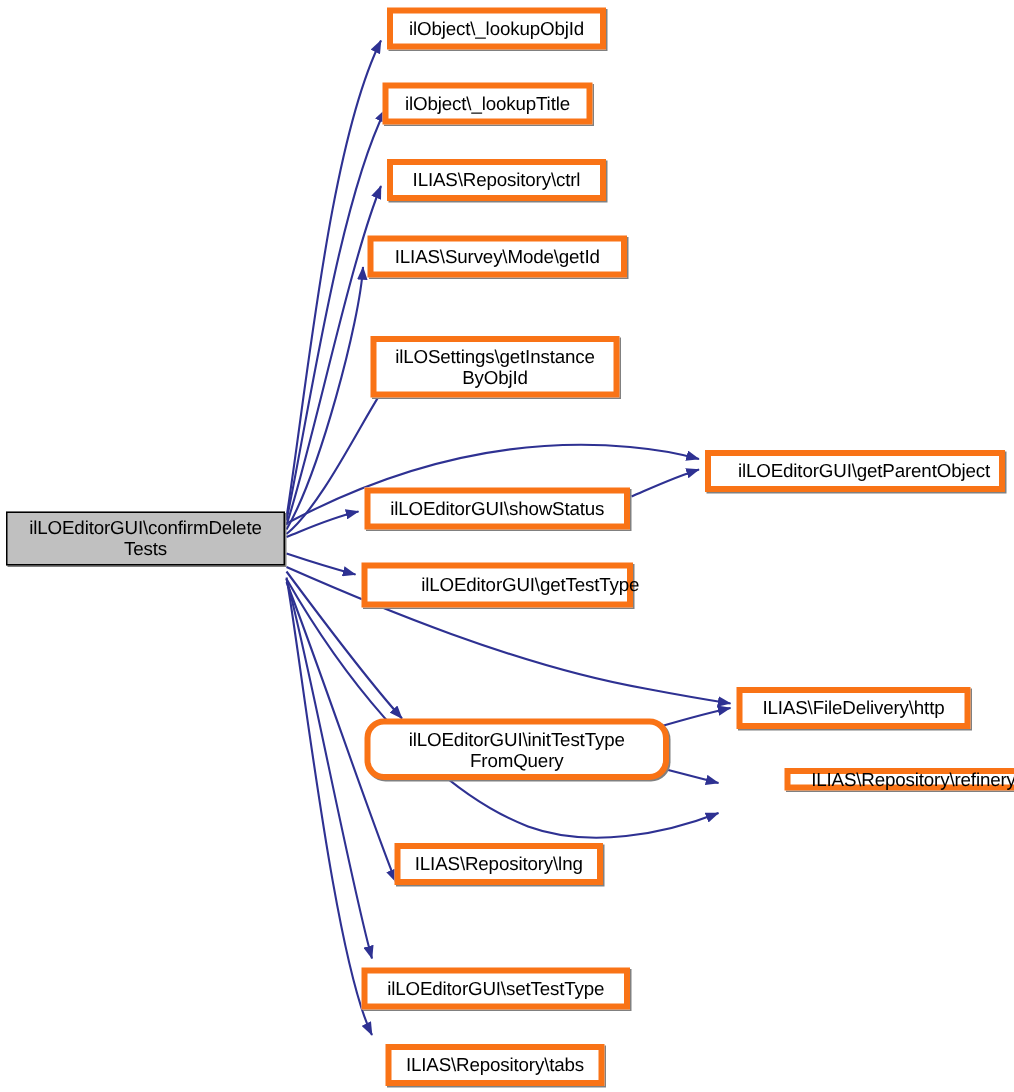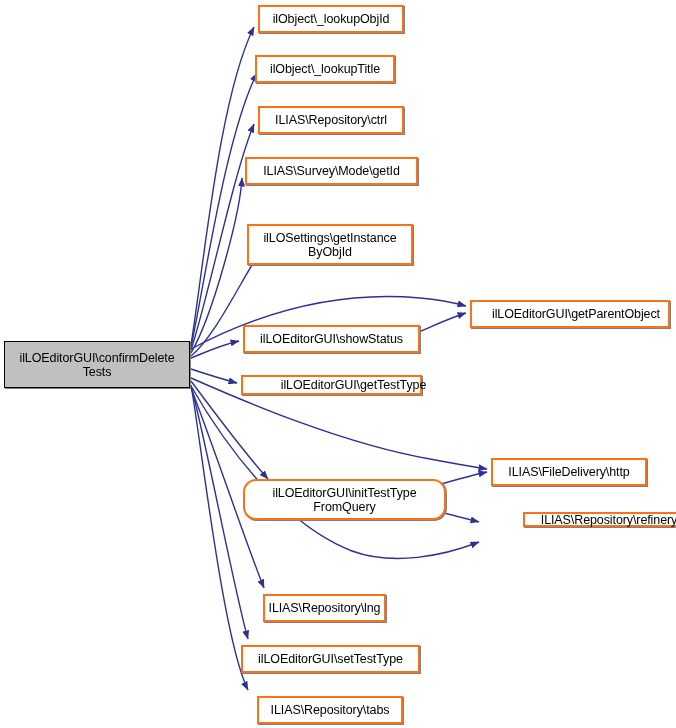--- a/index.html
+++ b/index.html
@@ -20,21 +20,21 @@
   #edge-layer {
     position: absolute;
     left: 0;
     top: 0;
     width: 676px;
     height: 728px;
   }
   .node {
     position: absolute;
     box-sizing: border-box;
-    border: 2px solid #f97316;
+    border: 4px solid #f97316;
     background: #ffffff;
     color: #000000;
     font-size: 12.5px;
     line-height: 14px;
     display: flex;
     align-items: center;
     justify-content: center;
     text-align: center;
     white-space: pre-line;
     letter-spacing: -0.1px;
@@ -69,32 +69,32 @@
         <path d="M191,386 C 222,440 280,523 352,551 C 393,566 443,556 479,542" fill="none" stroke="#2e3192" stroke-width="1.4" marker-end="url(#arrowhead)"></path>
         <path d="M191,388 C 211,439 248,549 264,588" fill="none" stroke="#2e3192" stroke-width="1.4" marker-end="url(#arrowhead)"></path>
         <path d="M191,386 C 205,436 234,590 248,639" fill="none" stroke="#2e3192" stroke-width="1.4" marker-end="url(#arrowhead)"></path>
         <path d="M191,385 C 201,441 223,640 248,690" fill="none" stroke="#2e3192" stroke-width="1.4" marker-end="url(#arrowhead)"></path>
         <path d="M421,331 C 435,325 450,318 466,313" fill="none" stroke="#2e3192" stroke-width="1.4" marker-end="url(#arrowhead)"></path>
         <path d="M421,490 C 441,484 464,477 487,472" fill="none" stroke="#2e3192" stroke-width="1.4" marker-end="url(#arrowhead)"></path>
         <path d="M421,507 C 440,512 459,517 479,522" fill="none" stroke="#2e3192" stroke-width="1.4" marker-end="url(#arrowhead)"></path>
       </g>
   </svg>
   <div id="nodes-group">
-      <div class="node current" style="left: 4px; top: 341px; width: 186px; height: 47px;">ilLOEditorGUI\confirmDelete
+      <div class="node current" style="left: 4px; top: 341px; width: 186px; height: 36px;">ilLOEditorGUI\confirmDelete
 Tests</div>
       <div class="node" style="left: 258px; top: 5px; width: 146px; height: 28px;">ilObject\_lookupObjId</div>
       <div class="node" style="left: 255px; top: 55px; width: 140px; height: 28px;">ilObject\_lookupTitle</div>
       <div class="node" style="left: 258px; top: 106px; width: 146px; height: 28px;">ILIAS\Repository\ctrl</div>
       <div class="node" style="left: 245px; top: 157px; width: 173px; height: 28px;">ILIAS\Survey\Mode\getId</div>
       <div class="node" style="left: 247px; top: 208px; width: 166px; height: 41px; margin-top: 16px;">ilLOSettings\getInstance
 ByObjId</div>
       <div class="node" style="left: 470px; top: 300px; width: 200px; height: 28px; padding-left: 12px;">ilLOEditorGUI\getParentObject</div>
       <div class="node" style="left: 243px; top: 325px; width: 177px; height: 28px;">ilLOEditorGUI\showStatus</div>
-      <div class="node" style="left: 241px; top: 375px; width: 181px; height: 20px; padding-left: 44px;">ilLOEditorGUI\getTestType</div>
+      <div class="node" style="left: 241px; top: 375px; width: 181px; height: 30px; padding-left: 44px;">ilLOEditorGUI\getTestType</div>
       <div class="node" style="left: 491px; top: 458px; width: 156px; height: 28px;">ILIAS\FileDelivery\http</div>
       <div class="node" style="left: 243px; top: 479px; width: 203px; height: 41px; border-radius: 13px;">ilLOEditorGUI\initTestType
 FromQuery</div>
       <div class="node" style="left: 483px; top: 512px; width: 172px; height: 15px; margin-left: 40px;">ILIAS\Repository\refinery</div>
-      <div class="node" style="left: 263px; top: 594px; width: 123px; height: 28px;">ILIAS\Repository\lng</div>
+      <div class="node" style="left: 263px; top: 562px; width: 139px; height: 28px;">ILIAS\Repository\lng</div>
       <div class="node" style="left: 241px; top: 645px; width: 179px; height: 28px;">ilLOEditorGUI\setTestType</div>
       <div class="node" style="left: 257px; top: 696px; width: 146px; height: 28px;">ILIAS\Repository\tabs</div>
     </div>
 </div>
 
 </body></html>

